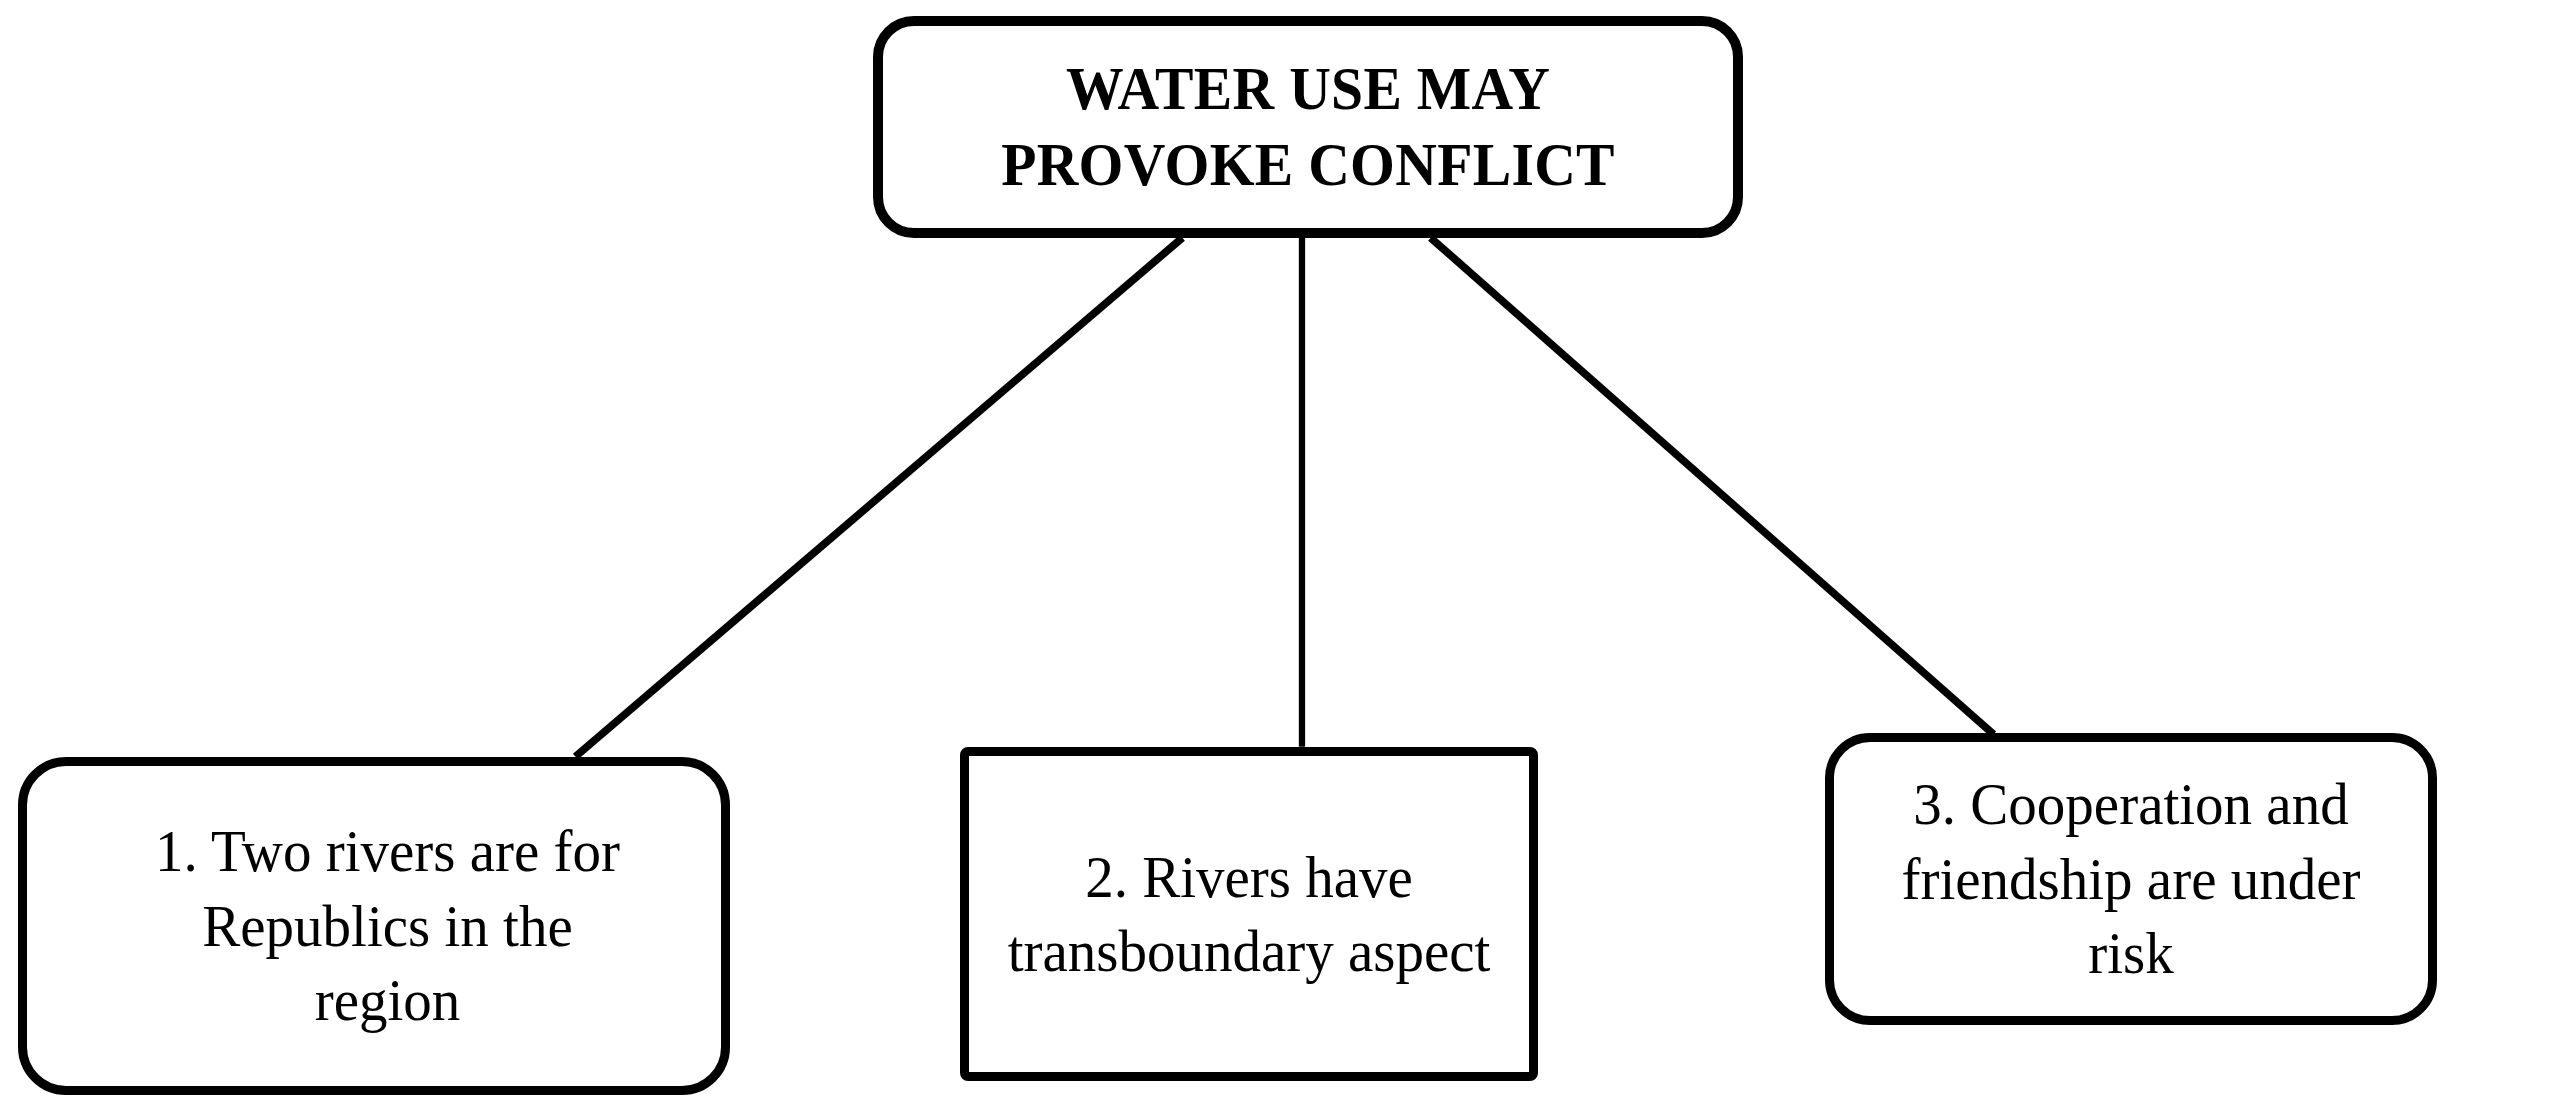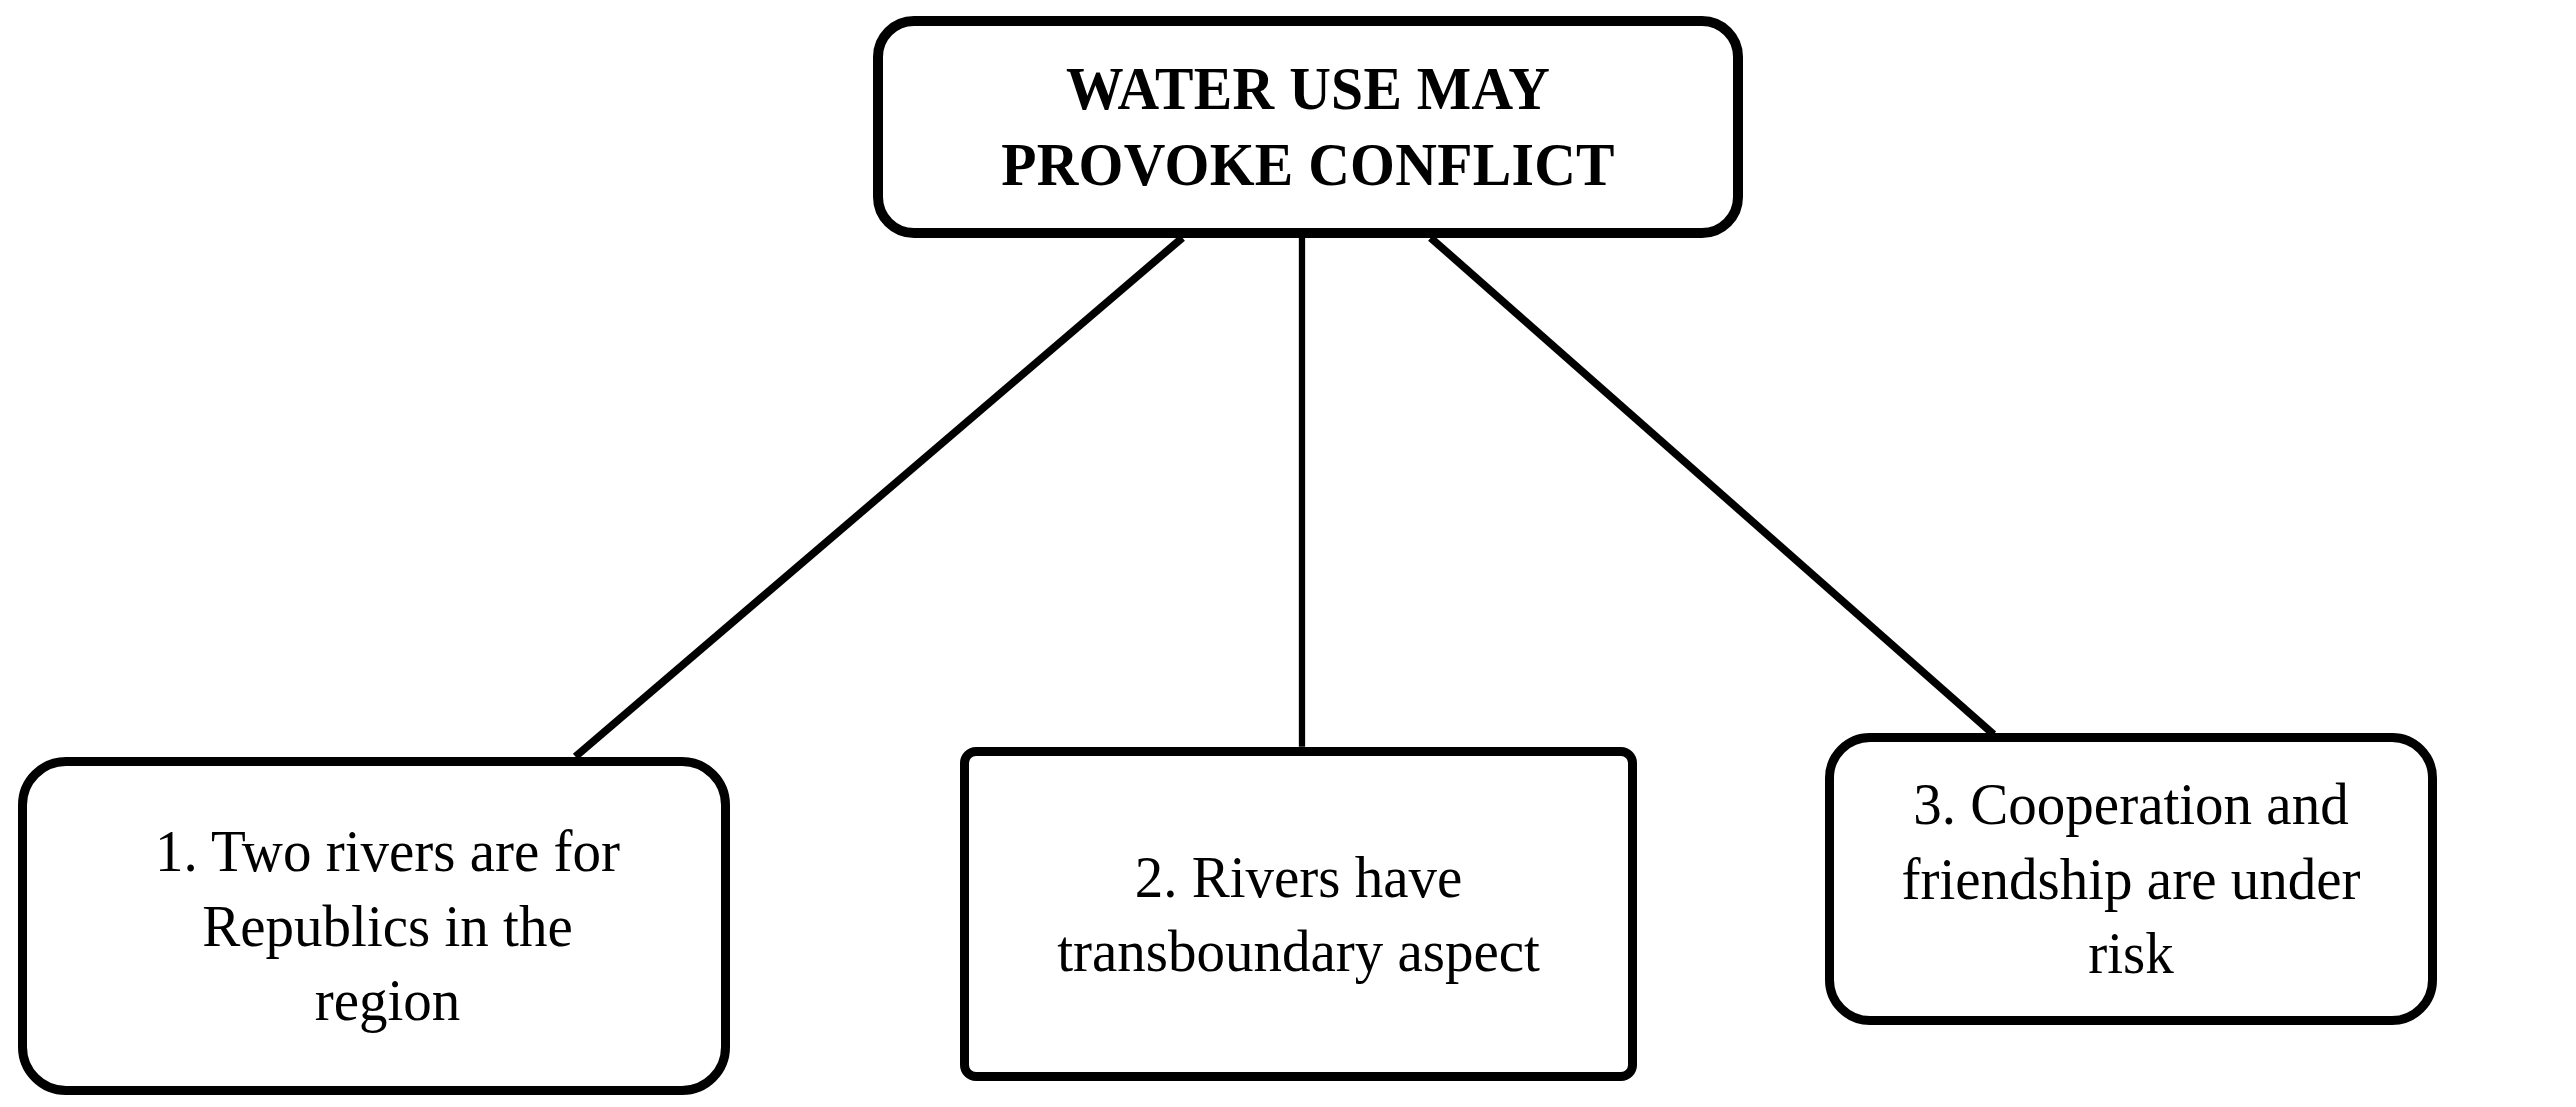--- a/index.html
+++ b/index.html
@@ -63,23 +63,23 @@
     left: 17.5px;
     top: 757px;
     width: 712px;
     height: 338px;
     border-radius: 48px;
     padding-left: 27px;
   }
   #node-2 {
     left: 960px;
     top: 747px;
-    width: 677px;
+    width: 578px;
     height: 334px;
-    border-radius: 16px;
+    border-radius: 8px;
   }
   #node-3 {
     left: 1825px;
     top: 733px;
     width: 612px;
     height: 292px;
     border-radius: 45px;
   }
   .node-branch .node-text {
     font-weight: normal;

